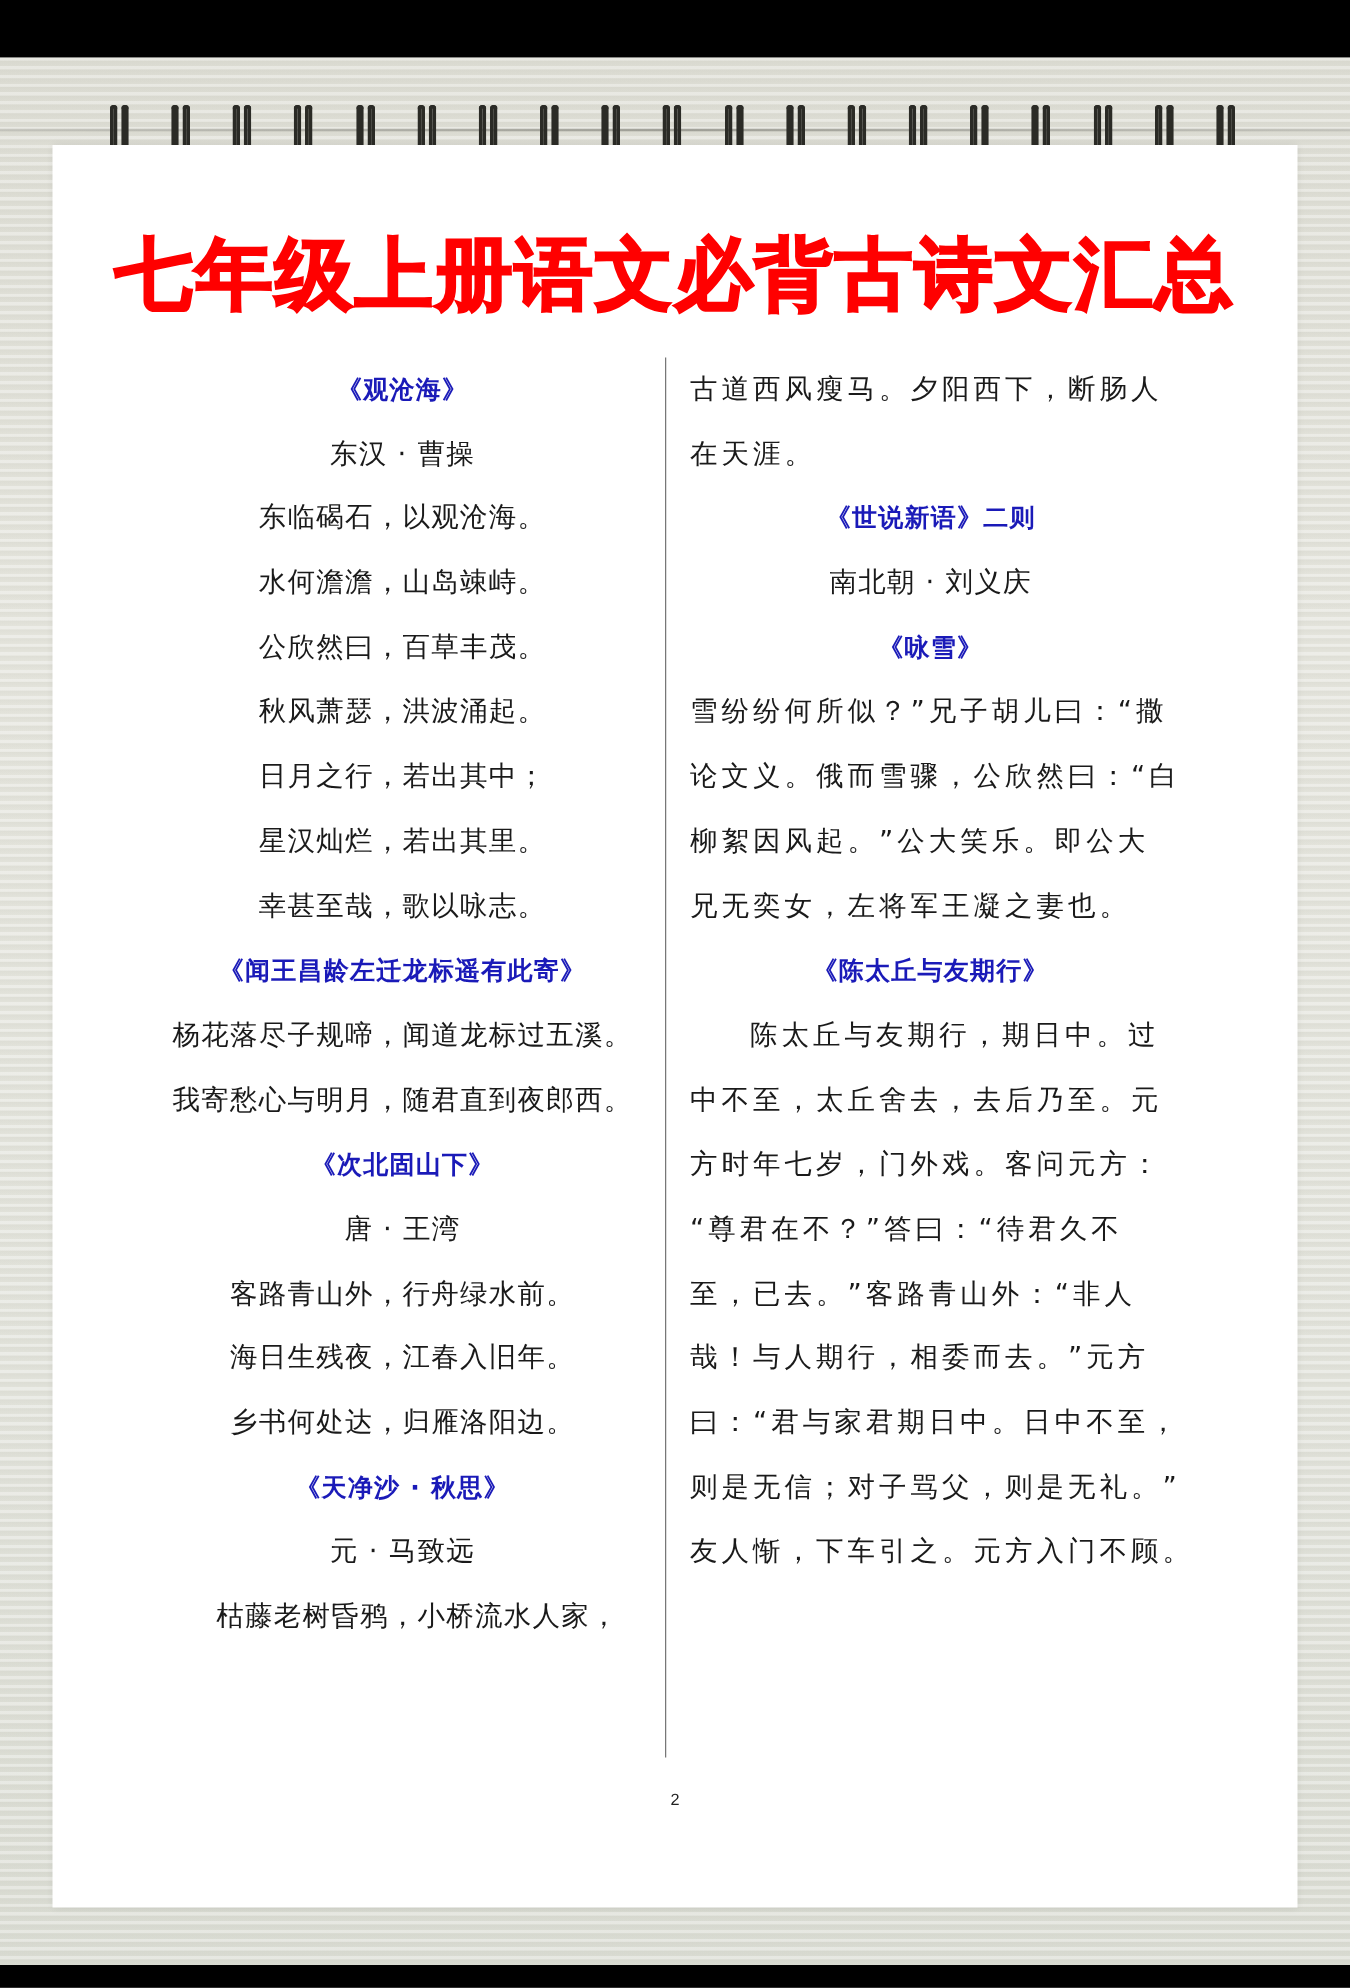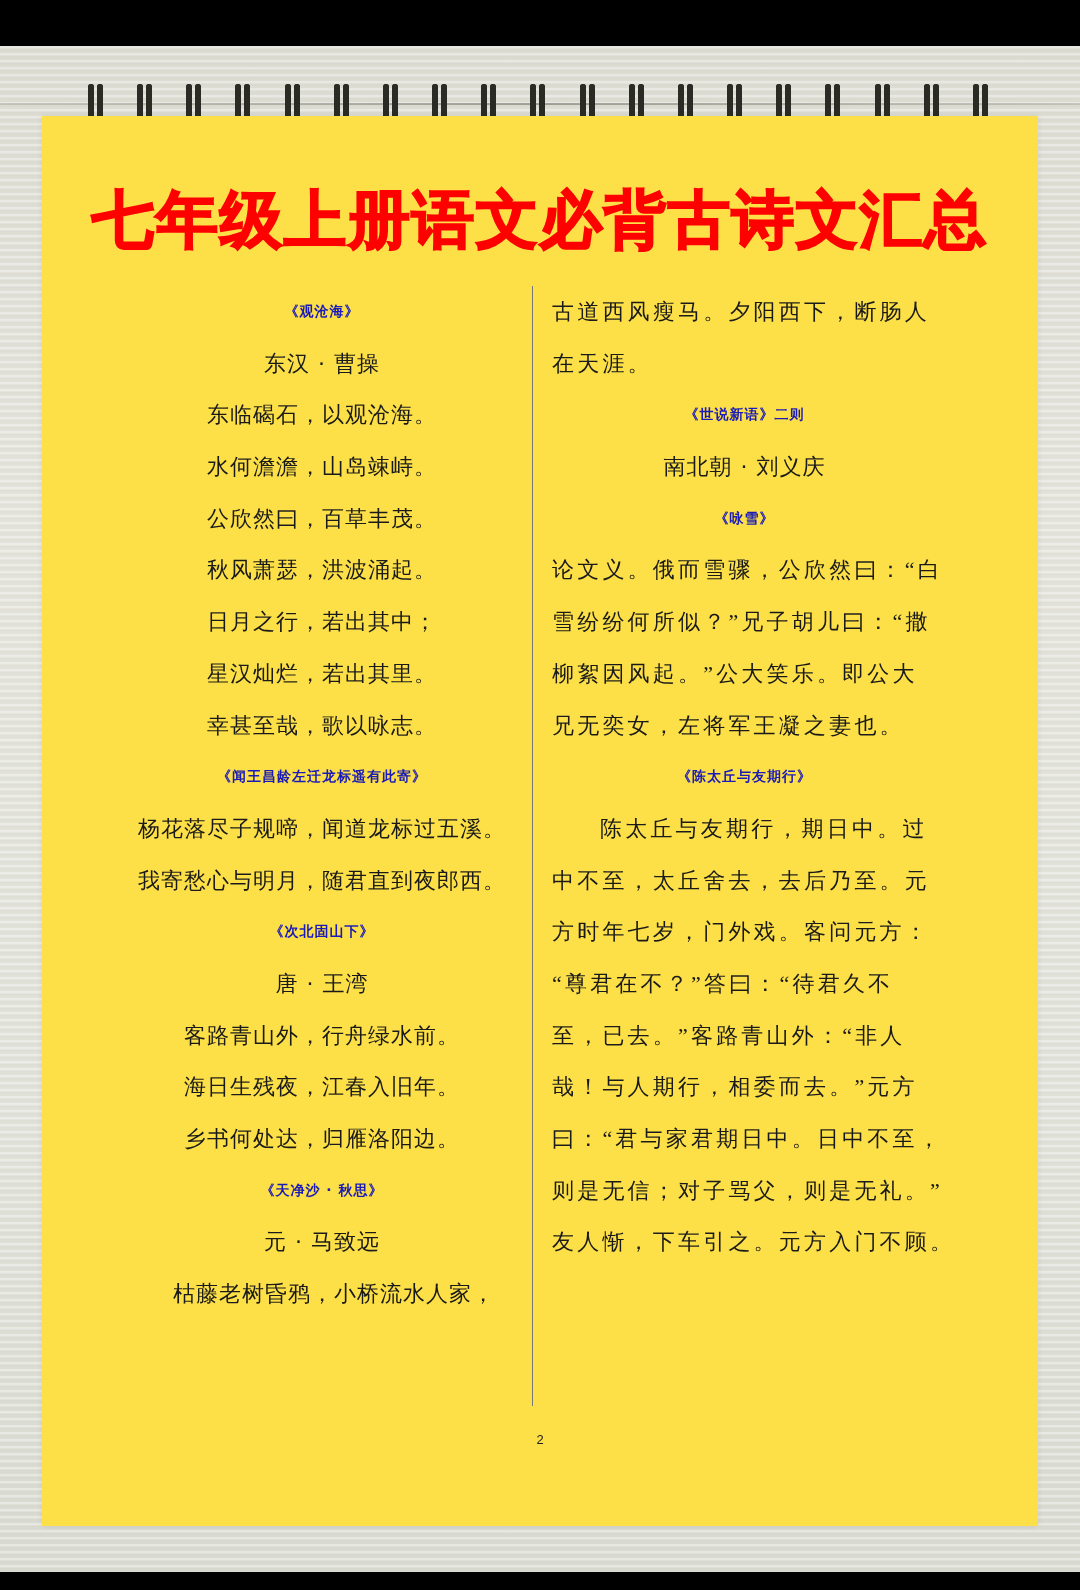--- a/index.html
+++ b/index.html
@@ -26,21 +26,21 @@
     }
     .coil { display: flex; gap: 3px; height: 36px; }
     .coil span {
       display: block; width: 6px; height: 36px;
       border: 3px solid #2b2b26; border-bottom: none;
       border-radius: 6px 6px 0 0;
     }
 
     .paper {
       position: absolute; left: 42px; top: 116px; width: 996px; height: 1410px;
-      background: #fde047;
+      background: #ffffff;
       box-shadow: 0 0 6px rgba(0,0,0,0.08);
     }
 
     .main-title {
       position: absolute; left: 0; top: 64px; width: 996px; text-align: center;
       font-family: "DejaVu Sans", sans-serif; font-weight: bold;
       font-size: 62px; letter-spacing: 2px; color: #ff0000;
       -webkit-text-stroke: 2px #ff0000;
       line-height: 80px;
     }
@@ -52,23 +52,23 @@
 
     .col { position: absolute; top: 170px; }
     .col-left { left: 80px; width: 400px; }
     .col-right { left: 510px; width: 385px; }
 
     .line {
       height: 51.7px; line-height: 51.7px; font-size: 22px; color: #1a1a1a;
       white-space: nowrap; letter-spacing: 1px;
     }
     .center { text-align: center; }
-    .poem-title { color: #1a1ab8; font-weight: bold; font-size: 14px; }
+    .poem-title { color: #1a1ab8; font-weight: bold; font-size: 20px; }
     .author { color: #1a1a1a; }
-    .para-line { letter-spacing: 3.2px; font-family: Liberation Serif, serif; }
+    .para-line { letter-spacing: 3.2px; }
     .indent { padding-left: 48px; }
 
     .page-number {
       position: absolute; left: 0; top: 1316px; width: 996px; text-align: center;
       font-size: 13px; color: #222; font-family: "Liberation Sans", sans-serif;
     }
   </style>
 </head>
 <body>
 
@@ -189,22 +189,22 @@
   </div>
 
   <div class="col col-right">
     <div class="line para-line">古道西风瘦马。夕阳西下，断肠人</div>
     <div class="line para-line">在天涯。</div>
 
     <div class="line center poem-title">《世说新语》二则</div>
     <div class="line center author">南北朝 · 刘义庆</div>
 
     <div class="line center poem-title">《咏雪》</div>
+    <div class="line para-line">雪纷纷何所似？”兄子胡儿曰：“撒</div>
     <div class="line para-line">论文义。俄而雪骤，公欣然曰：“白</div>
-    <div class="line para-line">雪纷纷何所似？”兄子胡儿曰：“撒</div>
     <div class="line para-line">柳絮因风起。”公大笑乐。即公大</div>
     <div class="line para-line">兄无奕女，左将军王凝之妻也。</div>
 
     <div class="line center poem-title">《陈太丘与友期行》</div>
     <div class="line para-line indent">陈太丘与友期行，期日中。过</div>
     <div class="line para-line">中不至，太丘舍去，去后乃至。元</div>
     <div class="line para-line">方时年七岁，门外戏。客问元方：</div>
     <div class="line para-line">“尊君在不？”答曰：“待君久不</div>
     <div class="line para-line">至，已去。”客路青山外：“非人</div>
     <div class="line para-line">哉！与人期行，相委而去。”元方</div>

